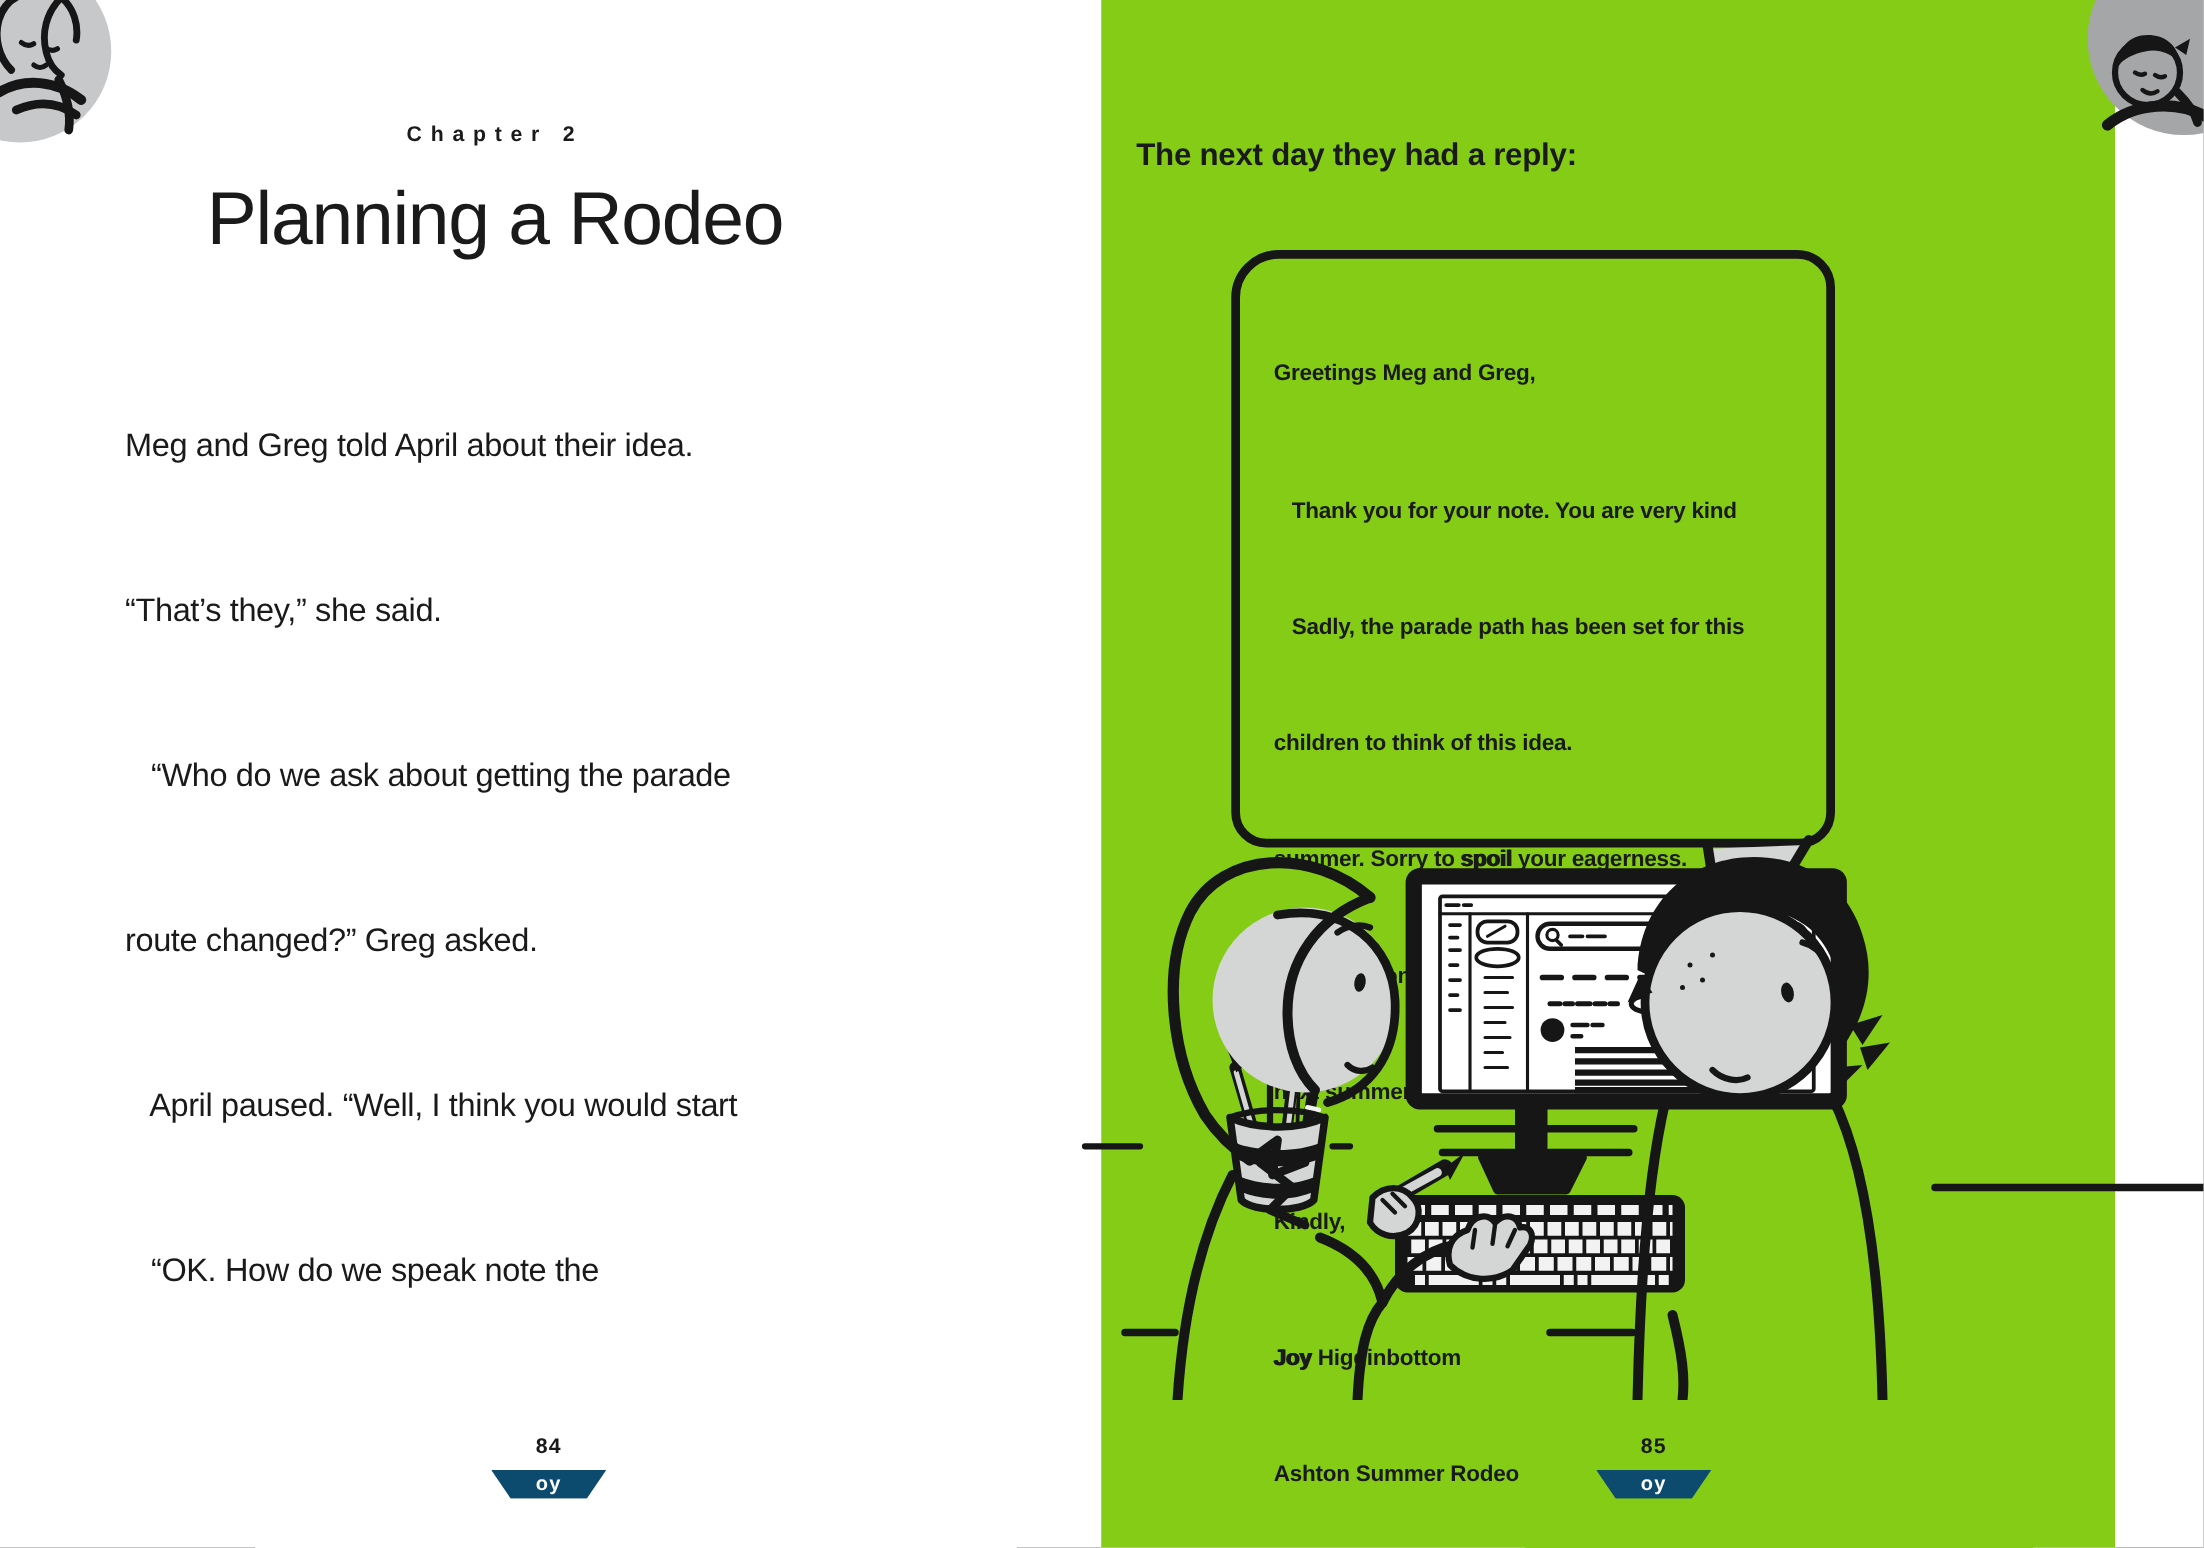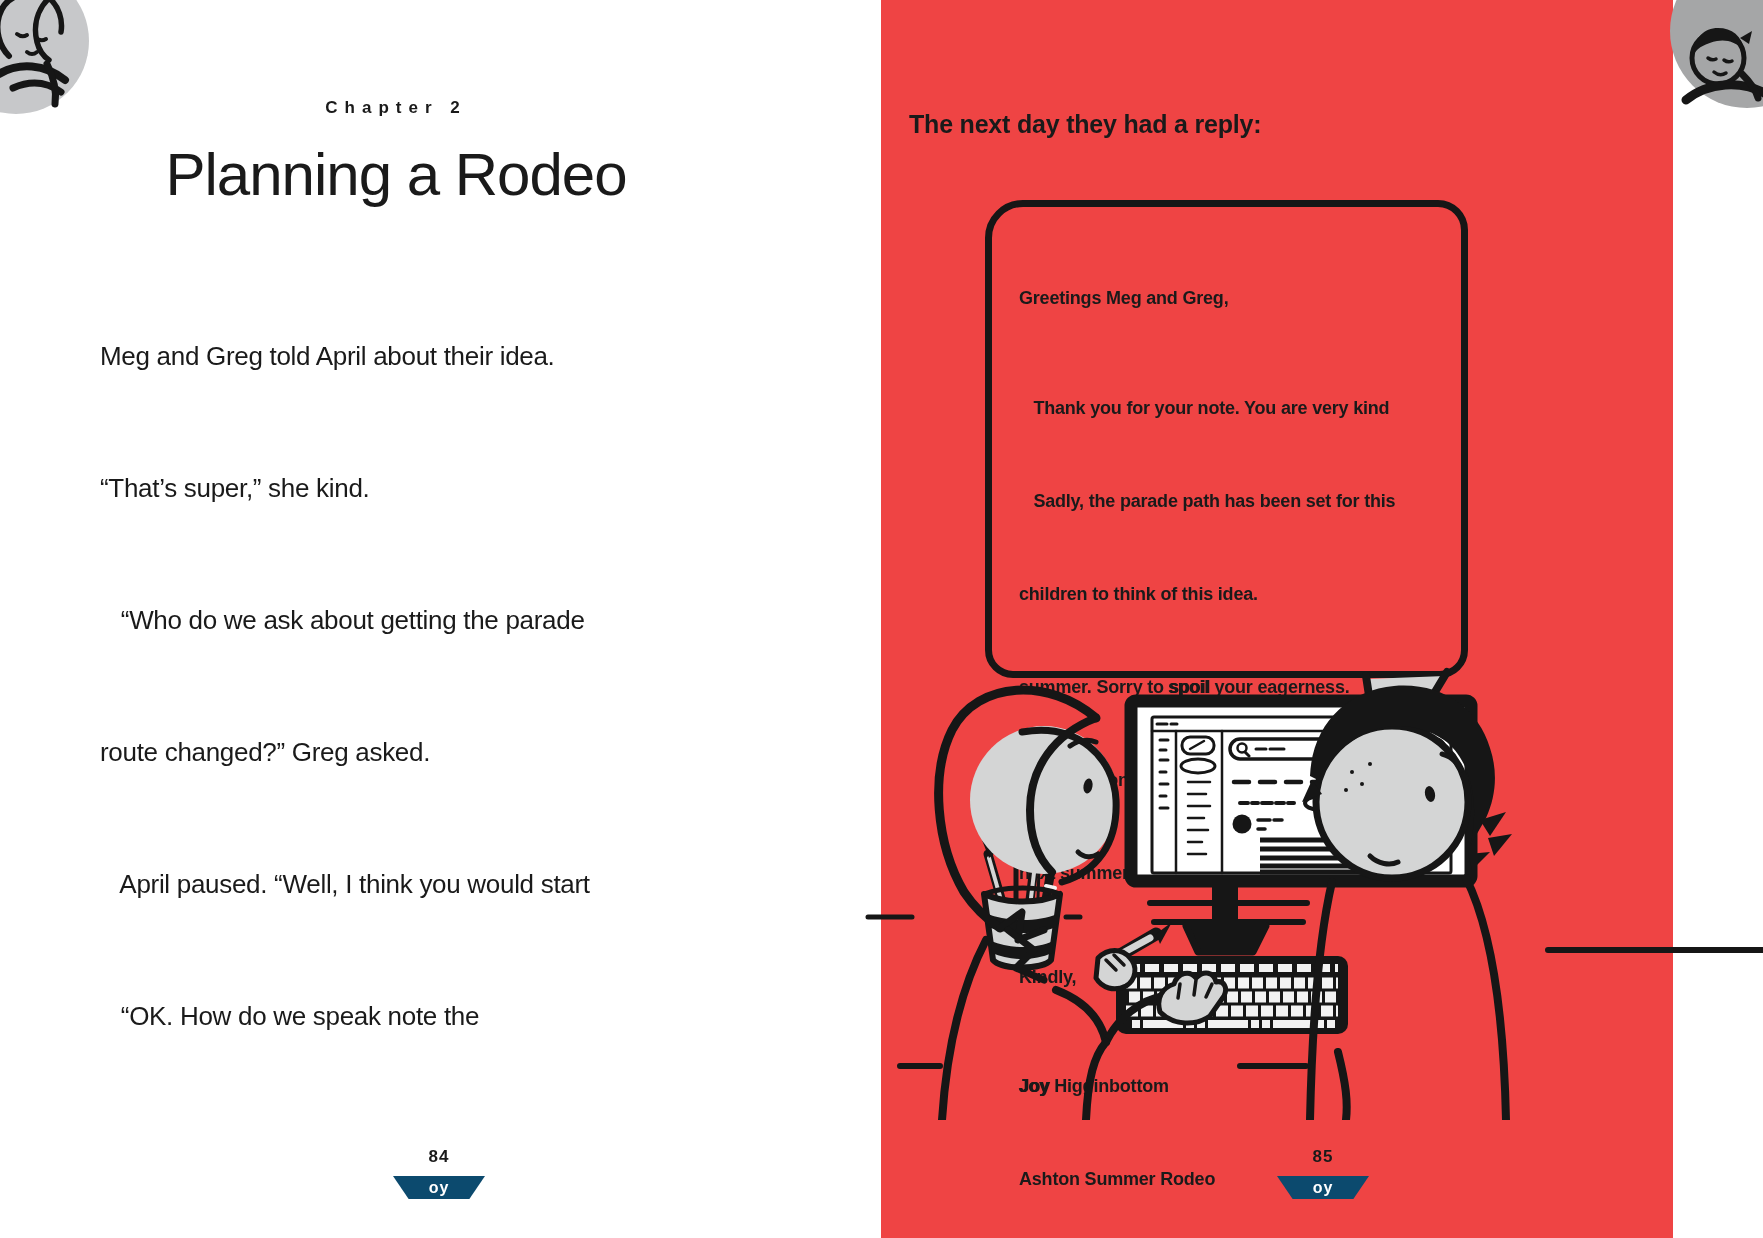--- a/index.html
+++ b/index.html
@@ -4,21 +4,21 @@
 <style>
   html,body{margin:0;padding:0;background:#888;}
   #stage{
     position:relative;width:1763px;height:1238px;overflow:hidden;
     background:#ffffff;
     font-family:"Liberation Sans","DejaVu Sans",sans-serif;
     color:#1a1a1a;
   }
   .page{position:absolute;top:0;height:1238px;}
   #page-left{left:0;width:881px;background:#ffffff;}
-  #page-right{left:881px;width:792px;background:#ef4444;}
+  #page-right{left:881px;width:792px;background:#84cc16;padding-left:19px;}
 
   
   .corner-circle{position:absolute;border-radius:50%;}
   #circle-left{left:-57px;top:-32px;width:146px;height:146px;background:#c7c8ca;}
   #circle-right{left:789px;top:-46px;width:154px;height:154px;background:#a5a6a7;}
 
   
   #chapter-label{position:absolute;left:100px;top:98px;width:592px;text-align:center;
     font-size:17px;font-weight:bold;letter-spacing:7px;}
   #chapter-title{position:absolute;left:60px;top:140px;width:672px;text-align:center;
@@ -68,21 +68,21 @@
         <path d="M84,84 q5,4 10,0" stroke-width="4"></path>
         <path d="M56,106 C76,94 102,96 122,112" stroke-width="8"></path>
         <path d="M70,120 C88,112 104,114 118,124" stroke-width="7"></path>
         <path d="M104,96 C110,108 114,122 112,136" stroke-width="7"></path>
       </svg>
     </div>
     <div id="chapter-label">Chapter 2</div>
     <div id="chapter-title">Planning a Rodeo</div>
     <div id="story">
       <div class="sline"><span>Meg and Greg told April about their idea.</span></div>
-      <div class="sline"><span>“That’s super,” she kind.</span></div>
+      <div class="sline"><span>“That’s they,” she said.</span></div>
       <div class="sline"><span>   “Who do we ask about getting the parade</span></div>
       <div class="sline"><span>route changed?” Greg asked.</span></div>
       <div class="sline"><span>   April paused. “Well, I think you would start</span></div>
       <div class="sline"><span>   “OK. How do we speak note the</span></div>
       
       
       
       
       
       

